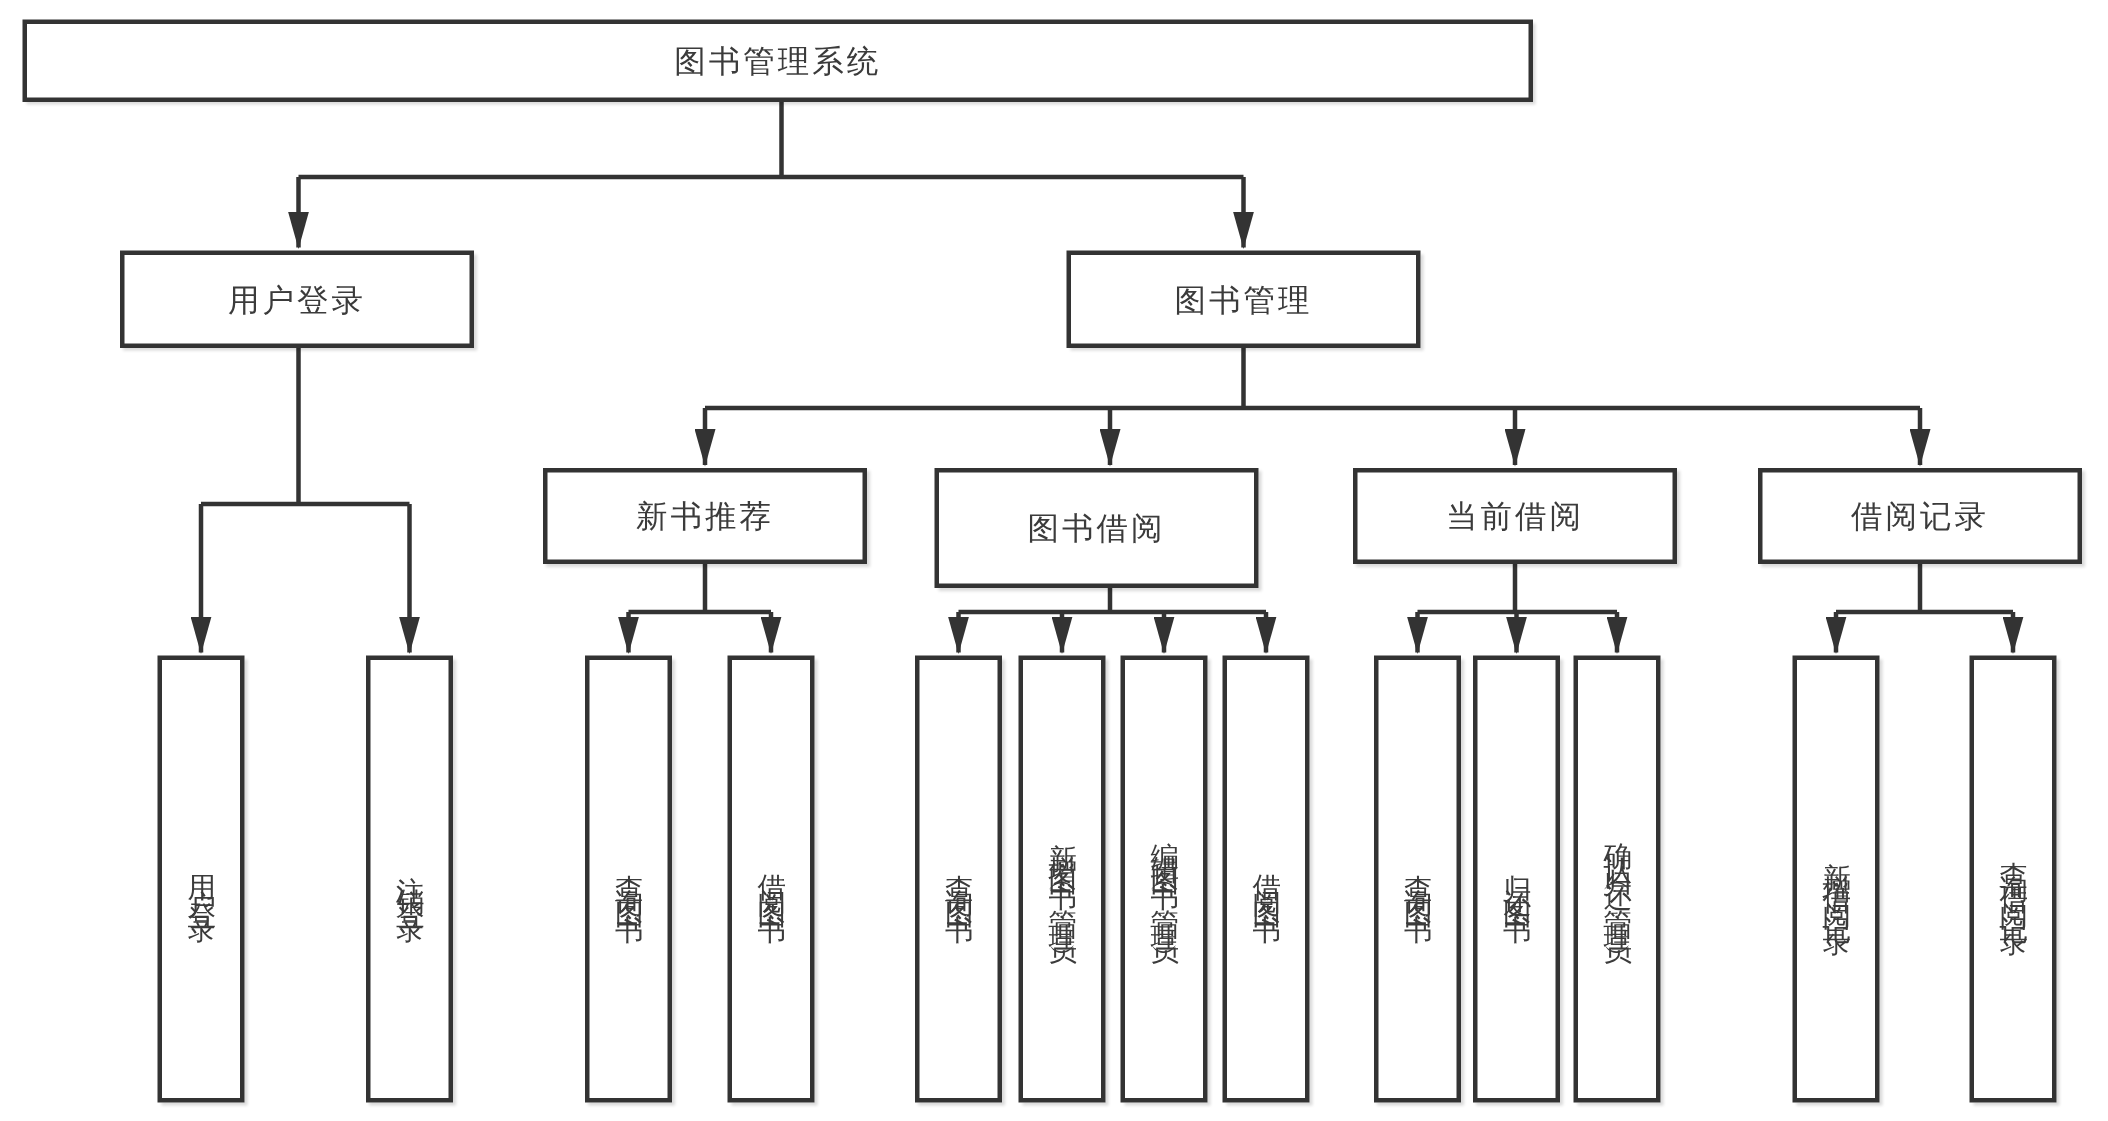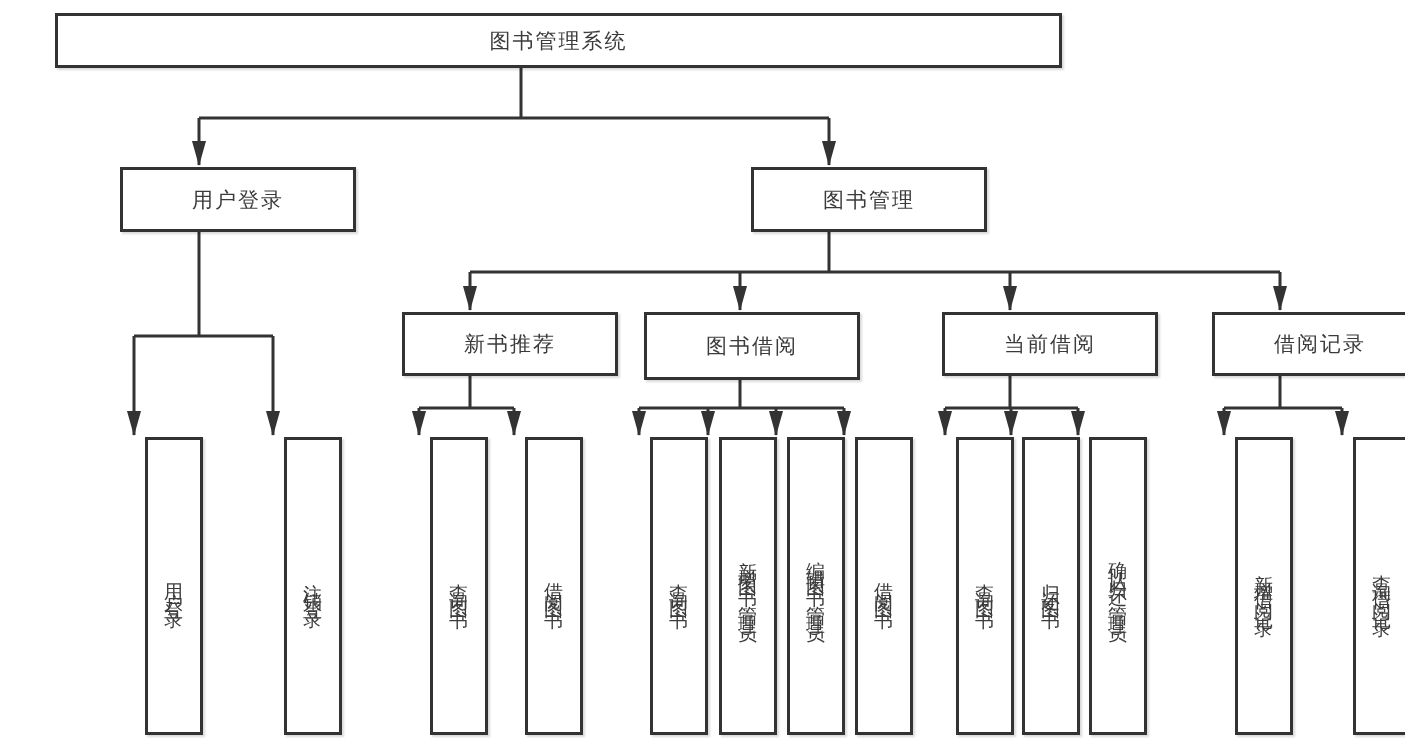--- a/index.html
+++ b/index.html
@@ -8,21 +8,20 @@
     font-family:"Liberation Sans","DejaVu Sans",sans-serif;overflow:hidden;
   }
   .wires{position:absolute;left:0;top:0;width:1405px;height:747px;}
   .node{
     position:absolute;box-sizing:border-box;background:#ffffff;
     border:3px solid #333333;color:#3b3b3b;
     display:flex;align-items:center;justify-content:center;
     font-size:21px;letter-spacing:2px;
     box-shadow:2px 2px 2px rgba(0,0,0,0.15);
     z-index:2;
-    margin-left:40px;
   }
   .leaf{
     writing-mode:vertical-rl;text-orientation:mixed;
     font-size:19px;letter-spacing:9px;line-height:1;
   }
   .watermark{
     position:absolute;right:4px;bottom:6px;z-index:3;
     font-size:21px;color:#b5b5b5;letter-spacing:1px;
     text-shadow:0 0 3px #ffffff,0 0 2px #ffffff;
   }
@@ -83,21 +82,21 @@
       <line x1="1342" y1="408" x2="1342" y2="435" marker-end="url(#arw)"></line>
     </g>
   </svg>
 
   <div class="node" style="left:15px;top:13px;width:1007px;height:55px">图书管理系统</div>
 
   <div class="node" style="left:80px;top:167px;width:236px;height:65px">用户登录</div>
   <div class="node" style="left:362px;top:312px;width:216px;height:64px">新书推荐</div>
 
   <div class="node" style="left:711px;top:167px;width:236px;height:65px">图书管理</div>
-  <div class="node" style="left:604px;top:312px;width:216px;height:68px">图书借阅</div>
+  <div class="node" style="left:623px;top:312px;width:216px;height:80px">图书借阅</div>
   <div class="node" style="left:1172px;top:312px;width:216px;height:64px">借阅记录</div>
   <div class="node" style="left:902px;top:312px;width:216px;height:64px">当前借阅</div>
 
   <div class="node leaf" style="left:105px;top:437px;width:58px;height:298px">用户登录</div>
   <div class="node leaf" style="left:244px;top:437px;width:58px;height:298px">注销登录</div>
 
   <div class="node leaf" style="left:390px;top:437px;width:58px;height:298px">查询图书</div>
   <div class="node leaf" style="left:485px;top:437px;width:58px;height:298px">借阅图书</div>
 
   <div class="node leaf" style="left:610px;top:437px;width:58px;height:298px">查询图书</div>

